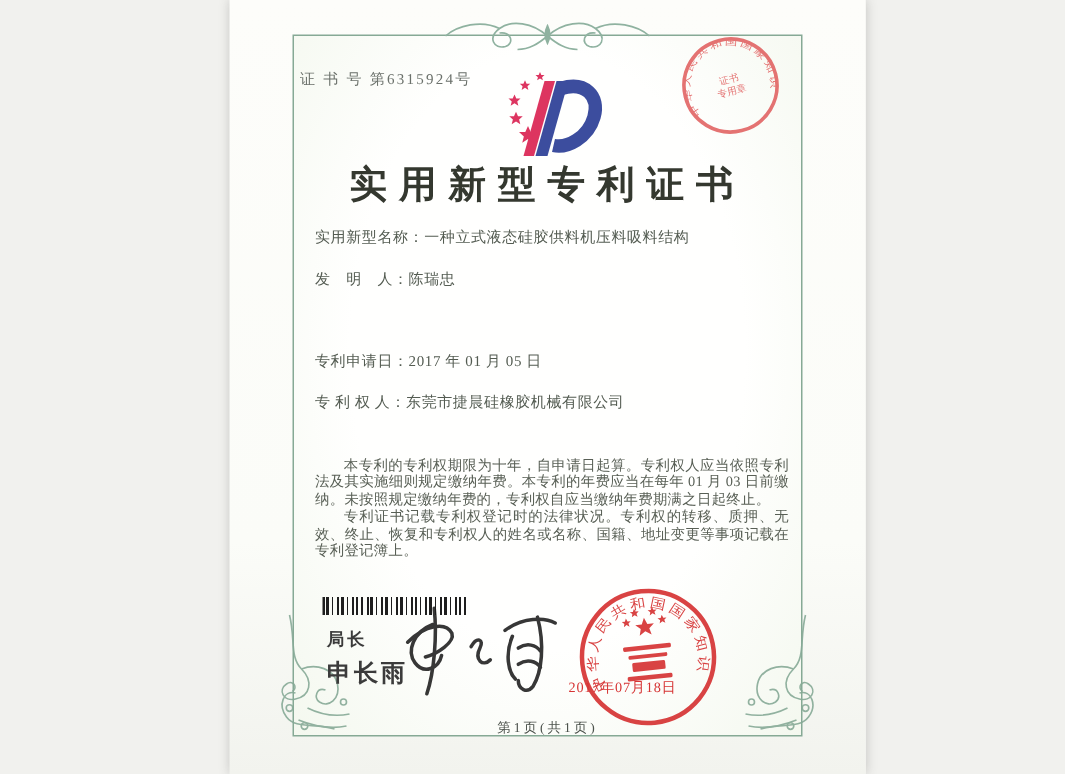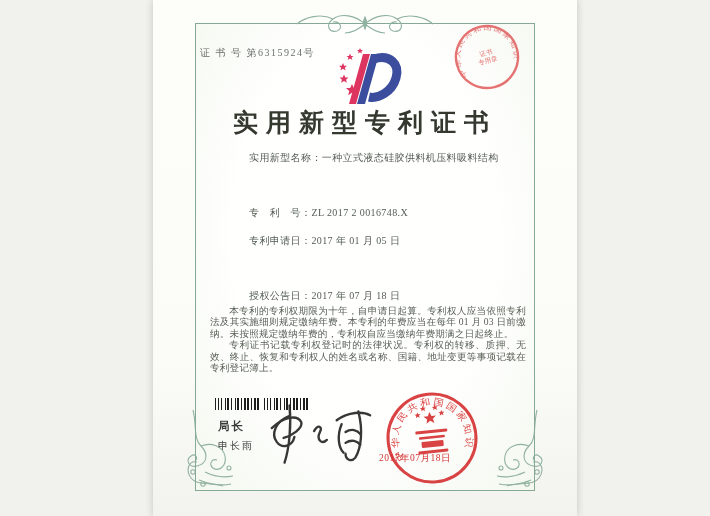--- a/index.html
+++ b/index.html
@@ -22,38 +22,38 @@
 
   .certno { position:absolute; left:47px; top:46px; font-size:10px; color:#6b716b;
             letter-spacing:1.5px; }
 
   .logo { position:absolute; left:177px; top:48px; width:76px; height:60px; }
 
   .title { position:absolute; left:0; top:106px; width:100%; text-align:center;
            font-size:25px; font-weight:bold; color:#34382f; letter-spacing:8px;font-family:Liberation Serif, serif; }
 
   .field { position:absolute; left:57px; width:315px; font-size:10px; color:#545c52;
-           white-space:nowrap; letter-spacing:.4px;margin-left:39px; }
+           white-space:nowrap; letter-spacing:.4px; }
   .f0{top:151px}.f1{top:179px}.f2{top:206px}.f3{top:234px}.f4{top:261px}.f5{top:289px}
 
   .bodytext { position:absolute; left:57px; top:305px; width:316px;
               font-size:9.6px; line-height:11.4px; color:#585f55;
               text-align:justify; letter-spacing:.2px; }
   .bodytext p { text-indent:2em; margin:0; }
 
   .barcode { position:absolute; left:62px; top:398px; width:97px; height:12px;
              background:repeating-linear-gradient(90deg,
                #1e1e1e 0, #1e1e1e 1.4px, transparent 1.4px, transparent 2.6px,
                #1e1e1e 2.6px, #1e1e1e 4.4px, transparent 4.4px, transparent 6.4px,
                #1e1e1e 6.4px, #1e1e1e 7.2px, transparent 7.2px, transparent 9.8px); }
 
   .officer-title { position:absolute; left:65px; top:419px; font-size:11.5px;
                    font-weight:bold; color:#3b3b3b; letter-spacing:2px; }
-  .officer-name  { position:absolute; left:65px; top:439px; font-size:10px;
-                   font-weight:normal; color:#3b3b3b; letter-spacing:2px; }
+  .officer-name  { position:absolute; left:65px; top:439px; font-size:16px;
+                   font-weight:bold; color:#3b3b3b; letter-spacing:2px; }
   .signature { position:absolute; left:106px; top:400px; width:118px; height:70px; }
 
   .seal { position:absolute; left:233px; top:392px; width:92px; height:92px;
           transform:rotate(-6deg); opacity:.92; }
   .seal-date { position:absolute; left:226px; top:452px; width:106px; text-align:left;
                font-size:9.5px; color:#d63434; letter-spacing:.5px; z-index:3; }
 
   .corner-stamp { position:absolute; left:301px; top:24px; width:66px; height:66px;
                   transform:rotate(-14deg); opacity:.85; }
 
@@ -118,28 +118,28 @@
       <use href="#st" transform="translate(13,19) scale(0.8)" fill="#dd3560"></use>
       <use href="#st" transform="translate(20,9) scale(0.7)" fill="#dd3560"></use>
       <use href="#st" transform="translate(30,3) scale(0.6)" fill="#dd3560"></use>
     </svg>
 
     <div class="title">实用新型专利证书</div>
 
     <div class="field f0">
       <span>实用新型名称：</span><span>一种立式液态硅胶供料机压料吸料结构</span>
     </div>
-    <div class="field f2">
-      <span>专　利　号：</span><span>ZL 2017 2 0016748.X</span>
+    <div class="field f1">
+      <span>发　明　人：</span><span>陈瑞忠</span>
     </div>
     <div class="field f3">
       <span>专利申请日：</span><span>2017 年 01 月 05 日</span>
     </div>
-    <div class="field f5">
-      <span>授权公告日：</span><span>2017 年 07 月 18 日</span>
+    <div class="field f4">
+      <span>专 利 权 人：</span><span>东莞市捷晨硅橡胶机械有限公司</span>
     </div>
 
     <div class="bodytext">
       <p>本专利的专利权期限为十年，自申请日起算。专利权人应当依照专利法及其实施细则规定缴纳年费。本专利的年费应当在每年 01 月 03 日前缴纳。未按照规定缴纳年费的，专利权自应当缴纳年费期满之日起终止。</p>
       <p>专利证书记载专利权登记时的法律状况。专利权的转移、质押、无效、终止、恢复和专利权人的姓名或名称、国籍、地址变更等事项记载在专利登记簿上。</p>
     </div>
 
     <div class="barcode"></div>
 
     <div class="officer-title">局长</div>
@@ -186,15 +186,16 @@
           <path id="arcSm" d="M 9.6,46.5 A 27,27 0 1 1 56.4,46.5" fill="none"></path>
         </defs>
       <circle cx="33" cy="33" r="31" fill="none" stroke="#e05b5b" stroke-width="2.4"></circle>
       <text font-size="5.6" fill="#e05b5b" letter-spacing="1" textLength="138" lengthAdjust="spacingAndGlyphs">
         <textPath href="#arcSm">中华人民共和国国家知识产权局</textPath>
       </text>
       <text x="33" y="31" text-anchor="middle" font-size="6.5" fill="#e05b5b">证书</text>
       <text x="33" y="39" text-anchor="middle" font-size="6.5" fill="#e05b5b">专用章</text>
     </svg>
 
+    <div class="footer">第1页(共1页)</div>
 
   </div>
 </div>
 
 </body></html>

